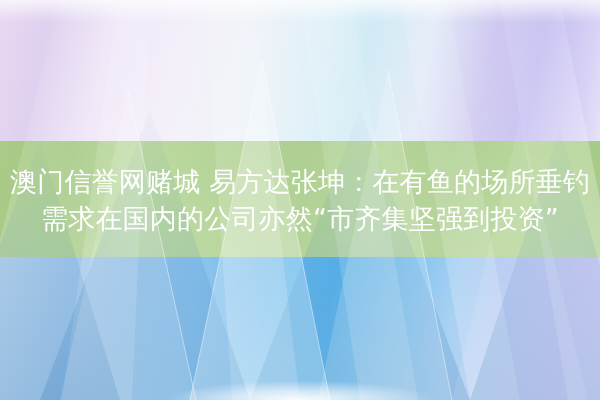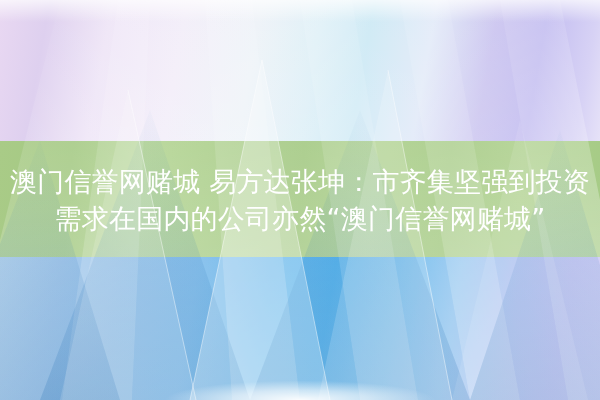--- a/index.html
+++ b/index.html
@@ -187,17 +187,17 @@
         <path d="M388,70 L452,400"></path>
         <path d="M128,90 L196,400"></path>
       </g>
     </svg>
   </div>
 
   <div class="top-sheen"></div>
   <div class="bottom-glow"></div>
 
   <div class="headline">
-    <span class="line">澳门信誉网赌城 易方达张坤：市齐集坚强到投资</span>
-    <span class="line">需求在国内的公司亦然“澳门信誉网赌城”</span>
+    <span class="line">澳门信誉网赌城 易方达张坤：在有鱼的场所垂钓</span>
+    <span class="line">需求在国内的公司亦然“市齐集坚强到投资”</span>
   </div>
 
 </div>
 
 </body></html>

